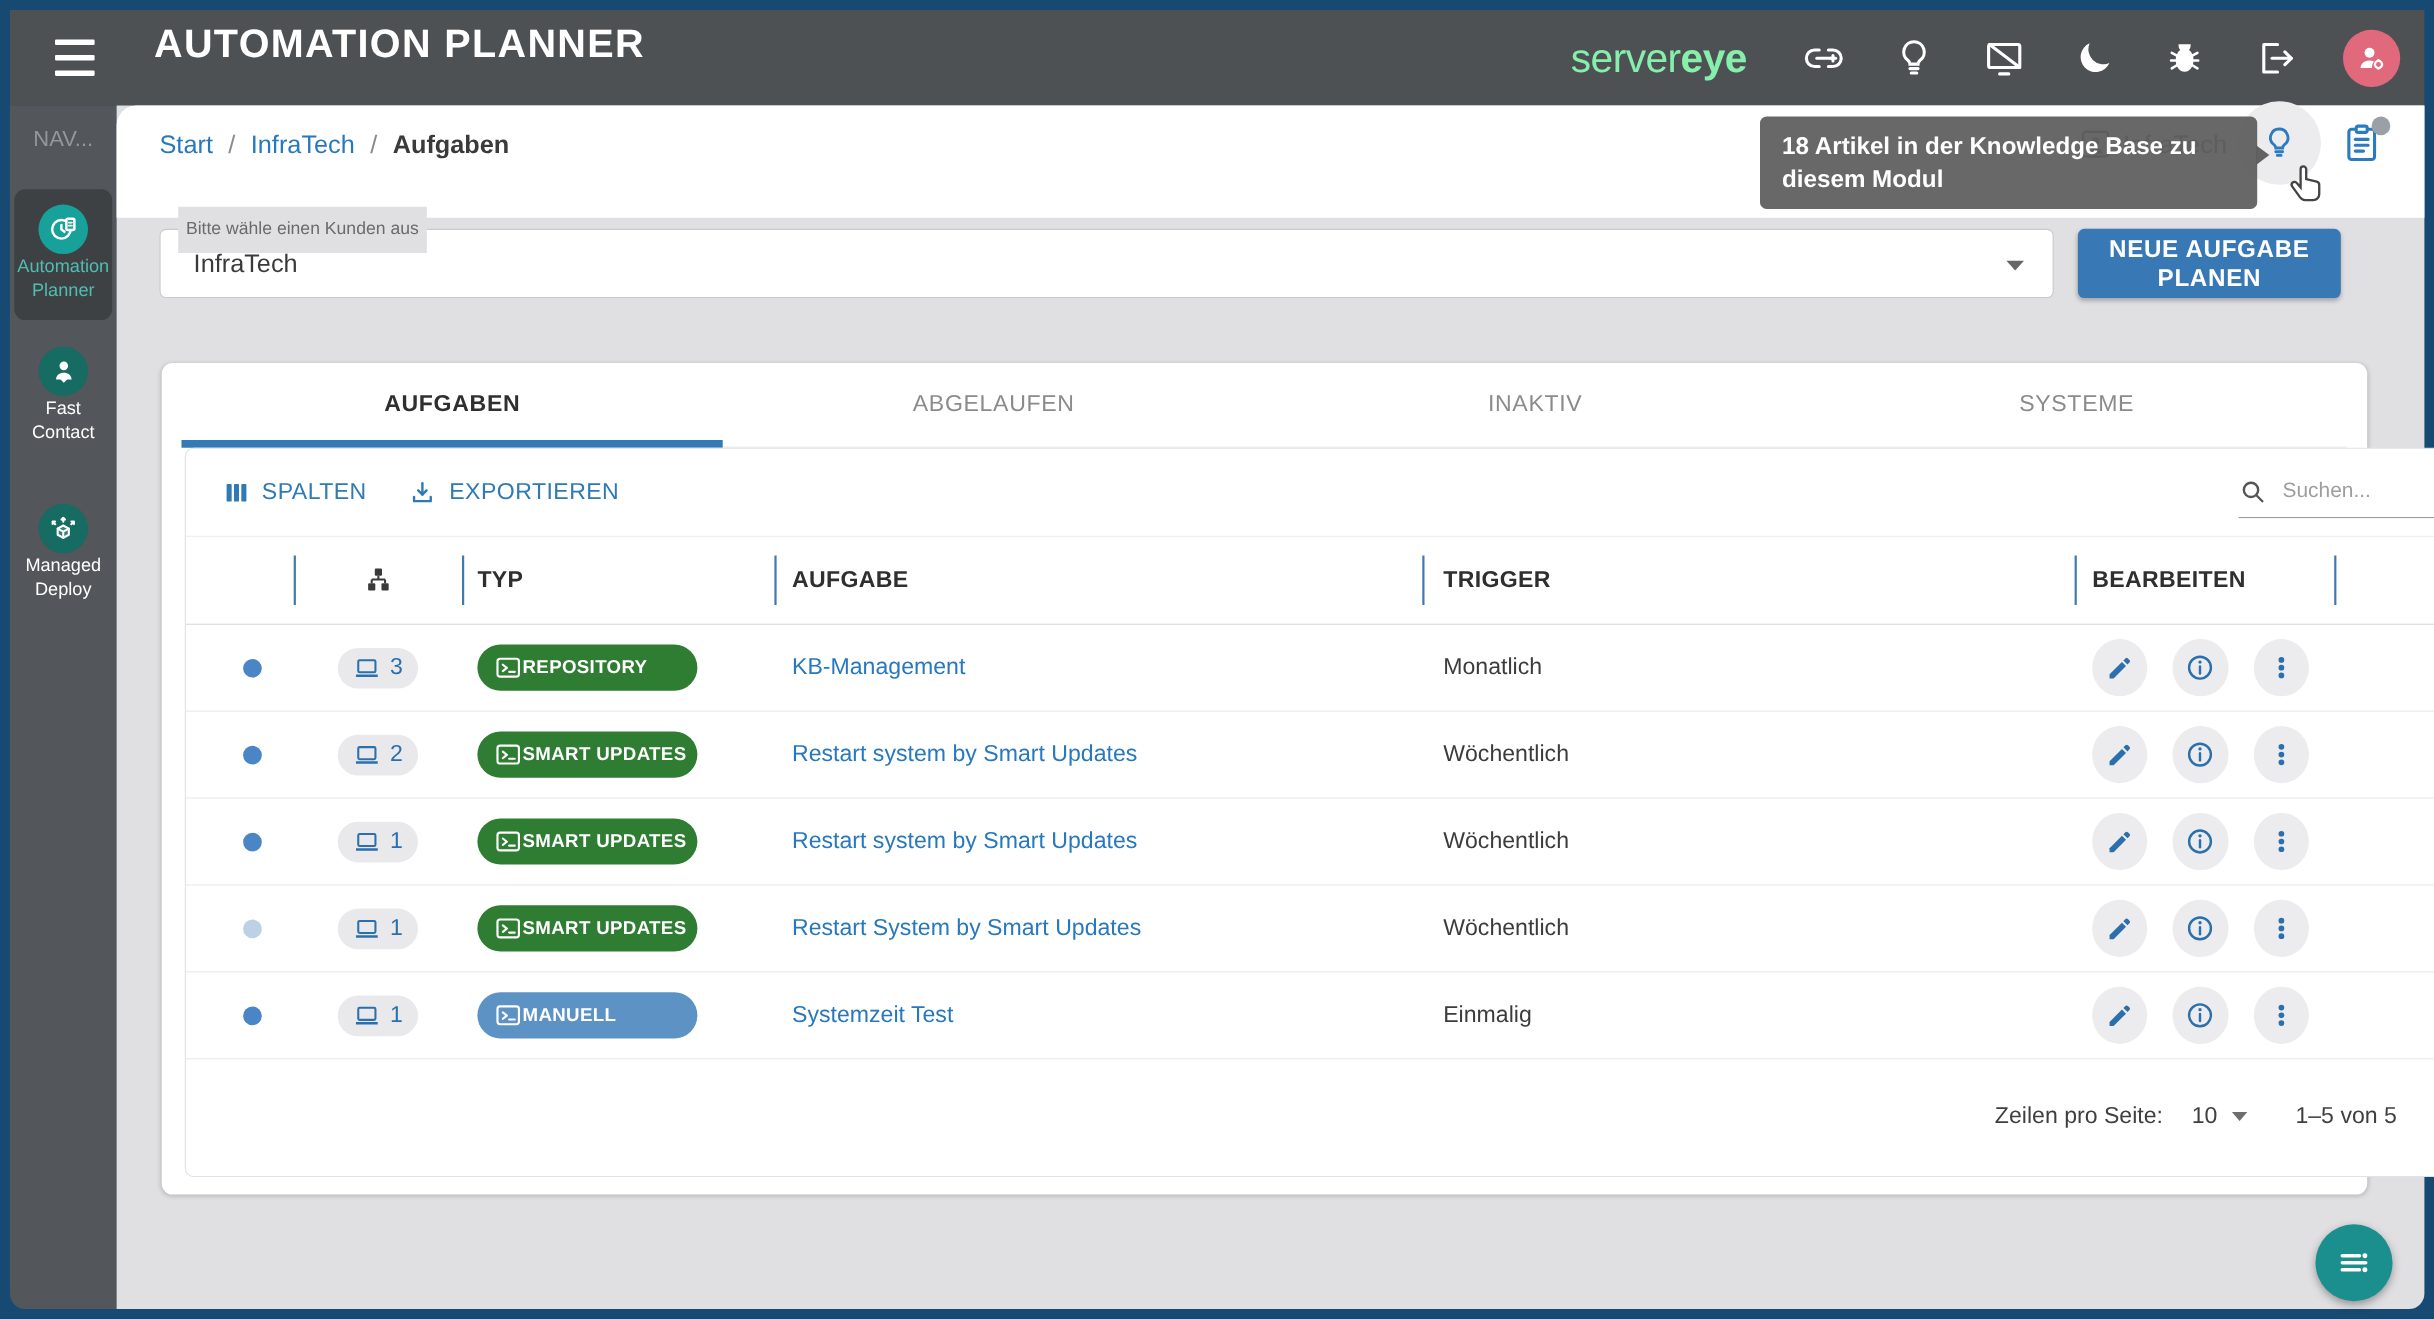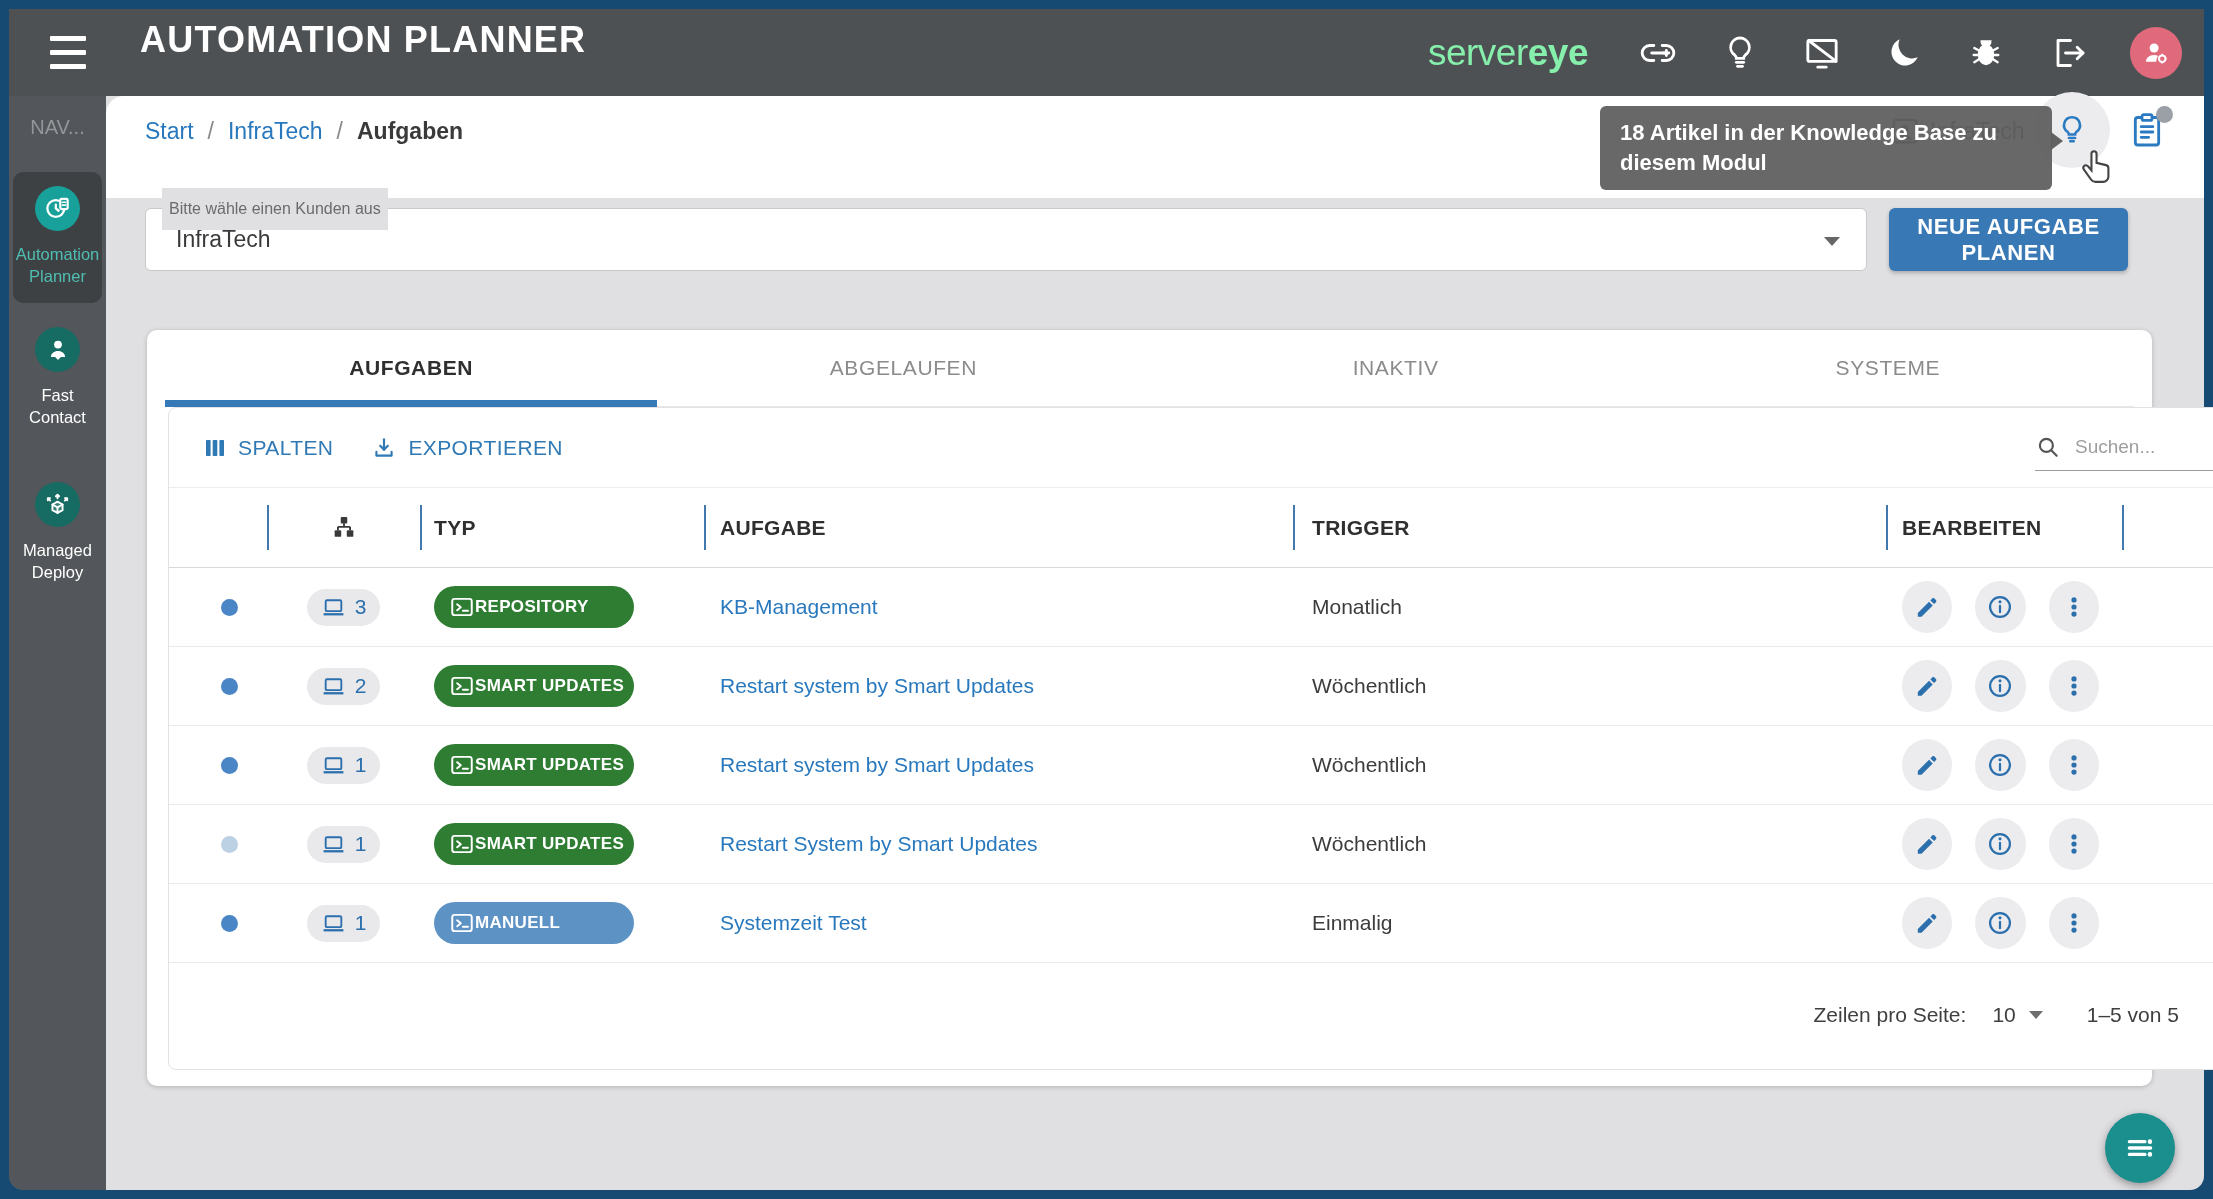--- a/index.html
+++ b/index.html
@@ -16,21 +16,21 @@
   .topbar-right{position:absolute;right:22px;top:0;height:87px;display:flex;align-items:center;gap:42px;}
   .logo{color:#86efac;font-size:37px;letter-spacing:-0.5px;margin-right:8px;}
   .logo b{font-weight:700;}
   .tb-icon{width:40px;height:40px;display:flex;align-items:center;justify-content:center;cursor:pointer;}
   .avatar{width:52px;height:52px;border-radius:50%;background:#e0697c;display:flex;align-items:center;justify-content:center;cursor:pointer;}
 
   
   .sidebar{position:absolute;left:9px;top:96px;width:97px;bottom:9px;background:#53565a;border-bottom-left-radius:14px;}
   .nav-label{margin-top:20px;text-align:center;color:#94979a;font-size:20px;}
   .side-item{width:89px;margin:0 auto;border-radius:10px;display:flex;flex-direction:column;align-items:center;
-             padding:14px 0 16px;gap:12px;cursor:pointer;}
+             padding:14px 0 16px;cursor:pointer;}
   .side-item.first{margin-top:33px;}
   .side-item.gap-sm{margin-top:10px;}
   .side-item.gap-md{margin-top:24px;}
   .side-item.active{background:#3e4144;}
   .side-circle{width:45px;height:45px;border-radius:50%;display:flex;align-items:center;justify-content:center;}
   .circle-active{background:#18a19a;}
   .circle-idle{background:#166b62;}
   .side-label{font-size:16.5px;line-height:22px;text-align:center;color:#fff;}
   .side-item.active .side-label{color:#4fbdb2;}
 

